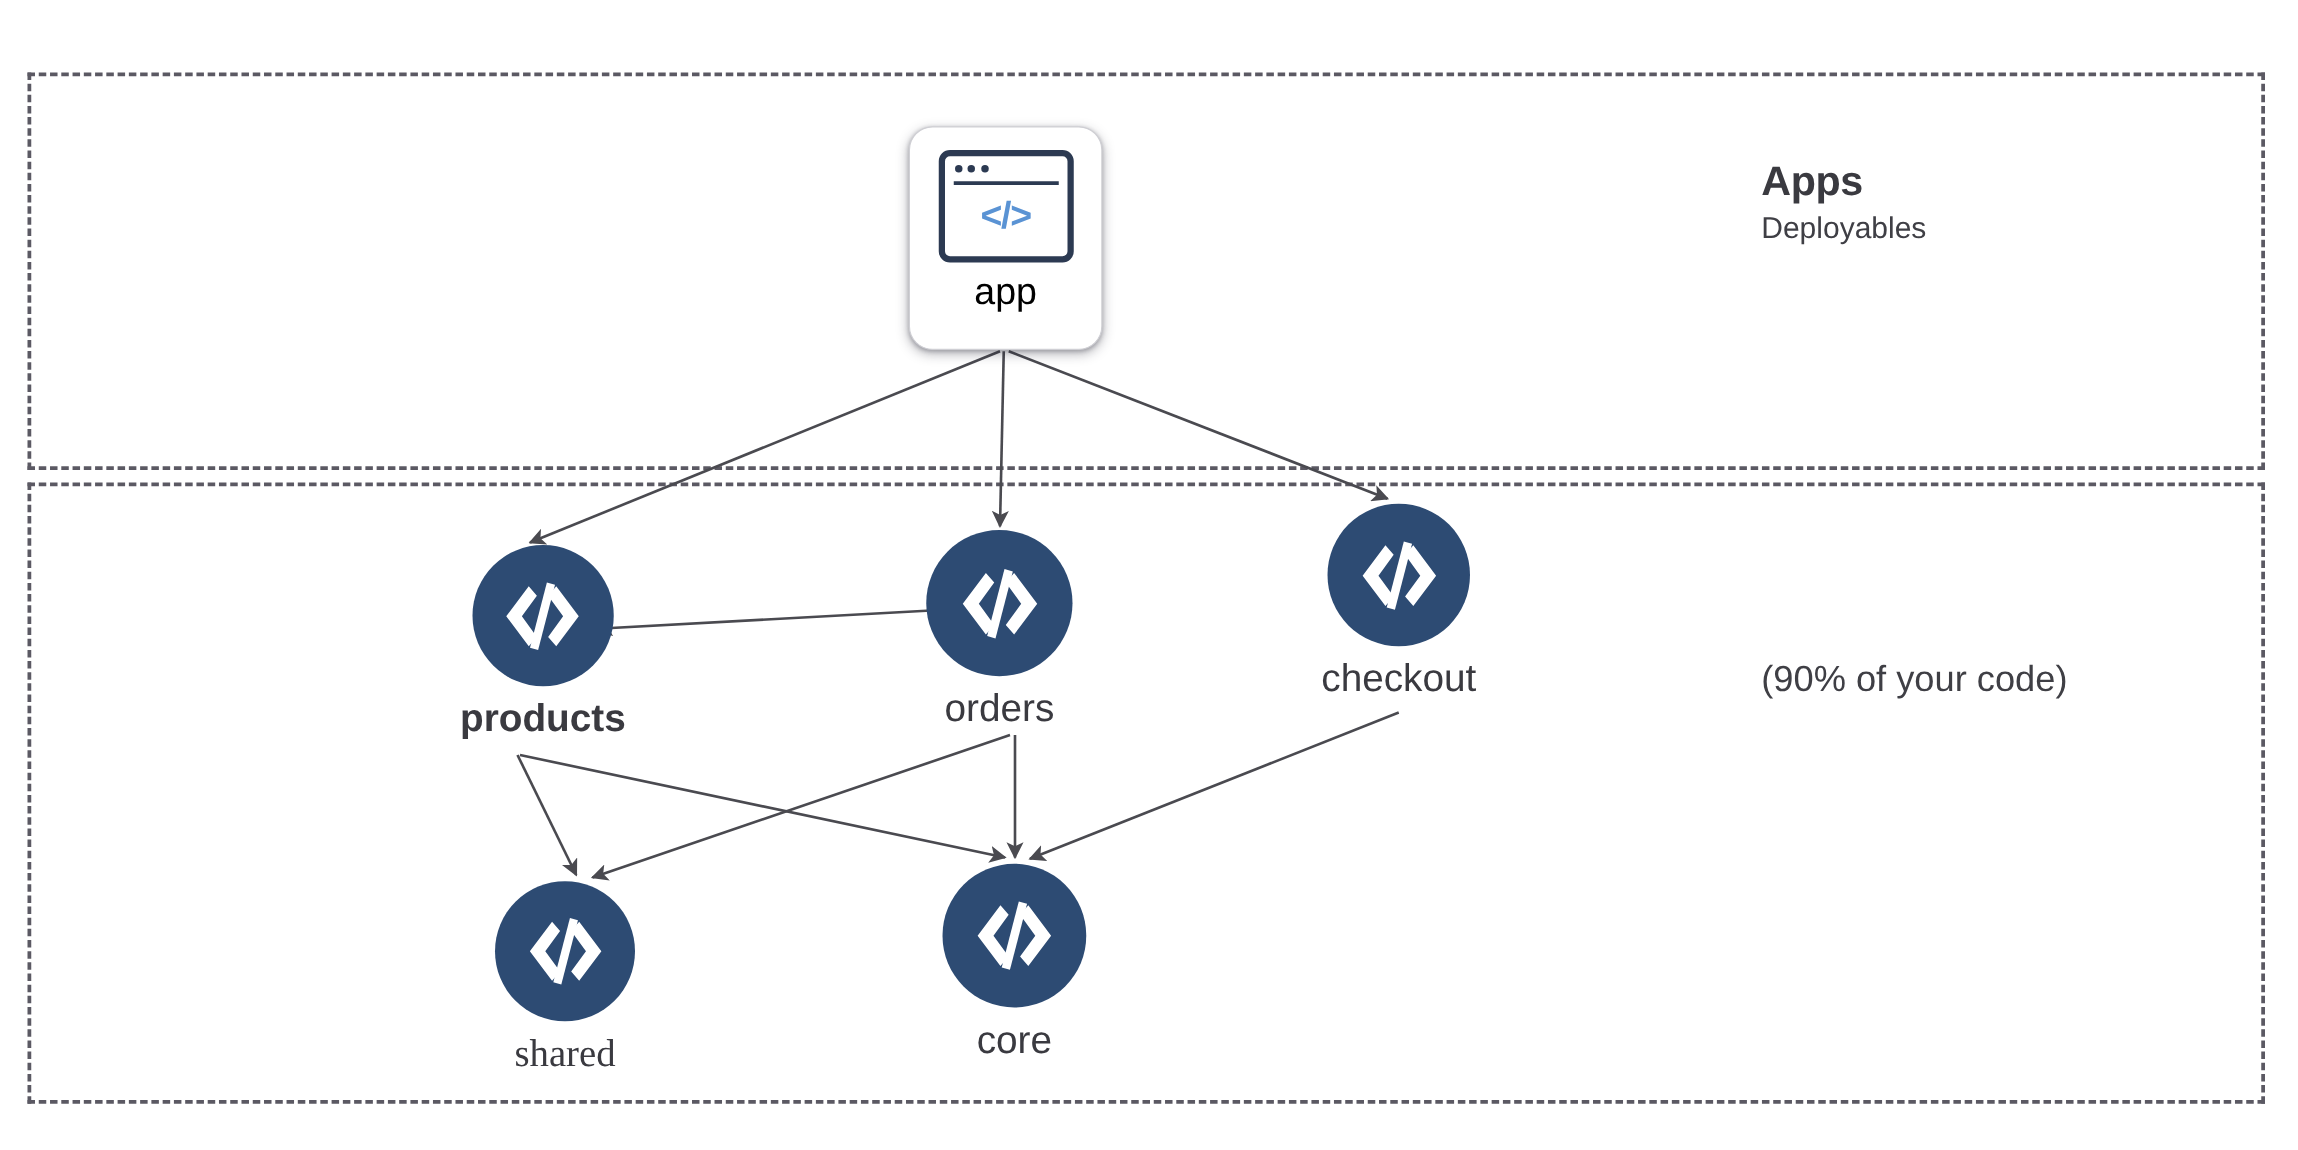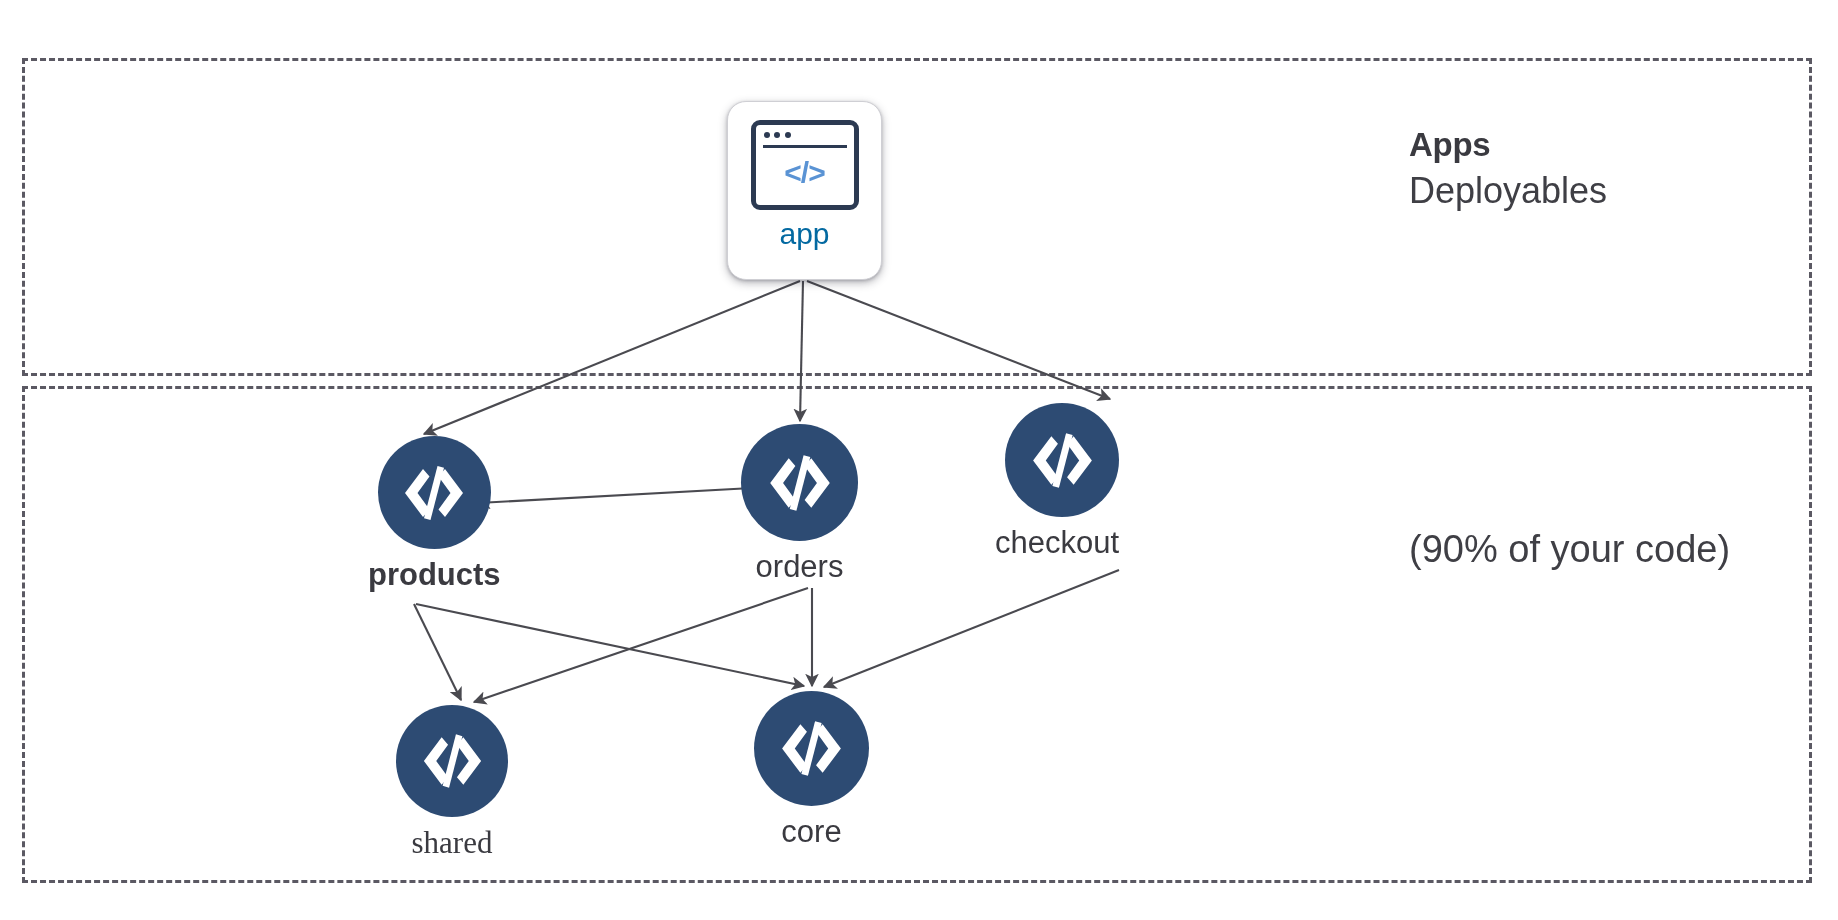--- a/index.html
+++ b/index.html
@@ -51,36 +51,36 @@
     user-select: none;
   }
   .zone-legend .legend-title {
     font-size: 33px;
     font-weight: bold;
     line-height: 1.05;
     letter-spacing: -0.3px;
     color: #3a3a40;
   }
   .zone-legend .legend-sub {
-    font-size: 36px;
+    font-size: 24px;
     font-weight: normal;
     line-height: 1.2;
     margin-top: 6px;
     color: #3f3f45;
   }
   #legend-apps {
     left: 1409px;
     top: 128px;
   }
   #legend-libs {
     left: 1409px;
     top: 518px;
   }
   #legend-libs .legend-sub {
-    font-size: 38px;
+    font-size: 29px;
     margin-top: 9px;
   }
 
   
   #edge-layer {
     position: absolute;
     left: 0; top: 0;
     width: 1838px;
     height: 920px;
     pointer-events: none;
@@ -139,21 +139,21 @@
   .browser-code {
     font-family: "Liberation Sans", sans-serif;
     font-size: 30px;
     font-weight: bold;
     color: #5a93d4;
     letter-spacing: -1px;
     margin-top: 16px;
   }
   #app-label {
     font-size: 30px;
-    color: #0369a1;
+    color: #000000;
     margin-top: 9px;
     line-height: 1;
   }
 
   
   .lib-node {
     position: absolute;
     display: flex;
     flex-direction: column;
     align-items: center;
@@ -171,21 +171,21 @@
     color: #3a3a40;
     line-height: 1;
     margin-top: 10px;
     white-space: nowrap;
   }
 
   #node-products { left: 368px; top: 436px; font-weight: bold; }
   #node-products .lib-circle { width: 113px; height: 113px; }
   #node-orders   { left: 741px; top: 424px; text-align: right; }
   #node-orders .lib-circle { width: 117px; height: 117px; }
-  #node-checkout { left: 995px; top: 403px; align-items: flex-end; }
+  #node-checkout { left: 1057px; top: 403px; }
   #node-checkout .lib-circle { width: 114px; height: 114px; }
   #node-shared   { left: 396px; top: 705px; font-family: Liberation Serif, serif; }
   #node-shared .lib-circle { width: 112px; height: 112px; }
   #node-core     { left: 754px; top: 691px; }
   #node-core .lib-circle { width: 115px; height: 115px; }
 </style>
 </head>
 <body>
 
 <div id="stage">

